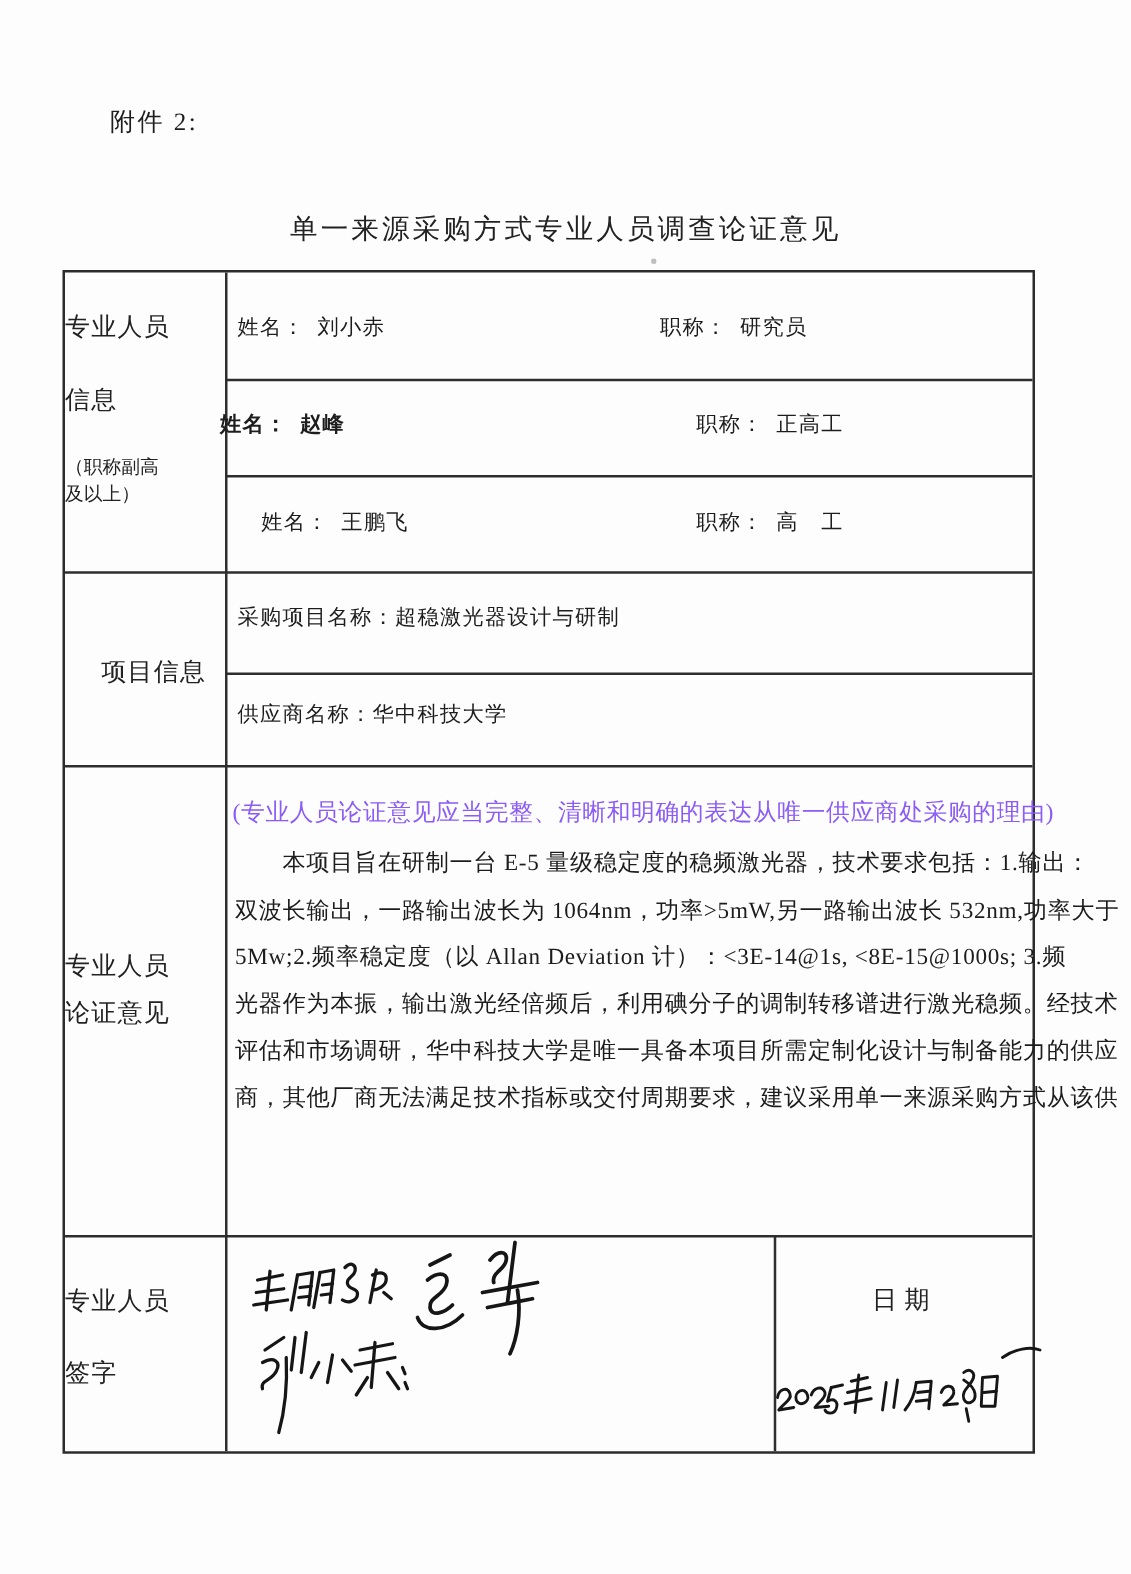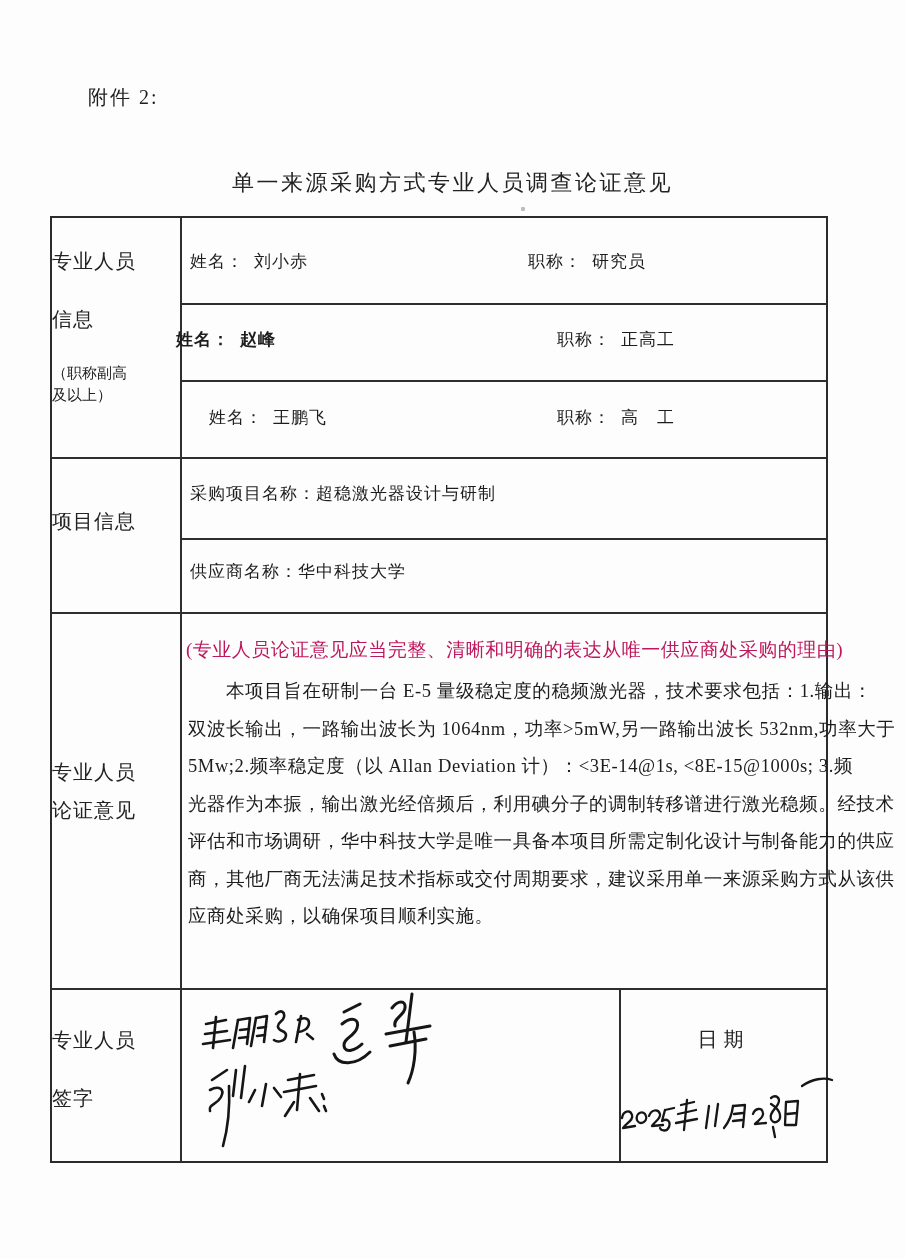--- a/index.html
+++ b/index.html
@@ -31,21 +31,21 @@
   .h{height:2px;}
   .cell-label{
     position:absolute;left:0;width:128px;text-align:left;
     font-size:20px;letter-spacing:1px;color:#222;white-space:nowrap;
   }
   .cell-label.small{font-size:15px;letter-spacing:0;}
   .field{position:absolute;font-size:17px;letter-spacing:1px;white-space:nowrap;color:#1d1d1d;}
   .field .val{margin-left:10px;}
   .opinion-note{
     position:absolute;left:134px;top:419px;
-    font-size:19px;letter-spacing:0.5px;white-space:nowrap;color:#be185d;
+    font-size:19px;letter-spacing:0.5px;white-space:nowrap;color:#8b5cf6;
   }
   .opinion-body{
     position:absolute;left:136px;top:455px;width:640px;
     font-size:18.5px;color:#1c1c1c;letter-spacing:0.6px;
   }
   .opinion-body .ln{height:37.5px;line-height:37.5px;white-space:nowrap;}
   .opinion-body .ln.indent{padding-left:38px;}
   .sig-cell{position:absolute;left:130px;top:772px;width:437px;height:171px;}
   .date-cell{position:absolute;left:569px;top:772px;width:205px;height:153px;}
   .date-label{
@@ -95,39 +95,38 @@
       <span>职称：</span><span class="val">正高工</span>
     </div>
 
     <div class="field" style="left:138px;top:188px;margin-left:19px;">
       <span>姓名：</span><span class="val">王鹏飞</span>
     </div>
     <div class="field" style="left:505px;top:188px;">
       <span>职称：</span><span class="val">高　工</span>
     </div>
 
-    <div class="cell-label" style="top:290px;">项目信息</div>
+    <div class="cell-label" style="top:306px;padding-left:29px;">项目信息</div>
     <div class="field" style="left:138px;top:342px;">
       <span>供应商名称：</span><span>华中科技大学</span>
     </div>
     <div class="field" style="left:138px;top:264px;">
       <span>采购项目名称：</span><span>超稳激光器设计与研制</span>
     </div>
 
     <div class="cell-label" style="top:541px;">专业人员</div>
     <div class="cell-label" style="top:579px;">论证意见</div>
     <div class="opinion-note">(专业人员论证意见应当完整、清晰和明确的表达从唯一供应商处采购的理由)</div>
     <div class="opinion-body">
       <div class="ln indent">本项目旨在研制一台 E-5 量级稳定度的稳频激光器，技术要求包括：1.输出：</div>
       <div class="ln">双波长输出，一路输出波长为 1064nm，功率&gt;5mW,另一路输出波长 532nm,功率大于</div>
       <div class="ln">5Mw;2.频率稳定度（以 Allan Deviation 计）：&lt;3E-14@1s, &lt;8E-15@1000s; 3.频</div>
       <div class="ln">光器作为本振，输出激光经倍频后，利用碘分子的调制转移谱进行激光稳频。经技术</div>
       <div class="ln">评估和市场调研，华中科技大学是唯一具备本项目所需定制化设计与制备能力的供应</div>
       <div class="ln">商，其他厂商无法满足技术指标或交付周期要求，建议采用单一来源采购方式从该供</div>
-      <div class="ln">应商处采购，以确保项目顺利实施。</div>
     </div>
 
     <div class="cell-label" style="top:809px;">专业人员</div>
     <div class="cell-label" style="top:867px;">签字</div>
 
     <div class="sig-cell">
       <span class="sr-only">王鹏飞</span>
       <span class="sr-only">赵峰</span>
       <span class="sr-only">刘小赤</span>
       <svg class="ink" width="437" height="171" viewBox="0 0 437 171">

